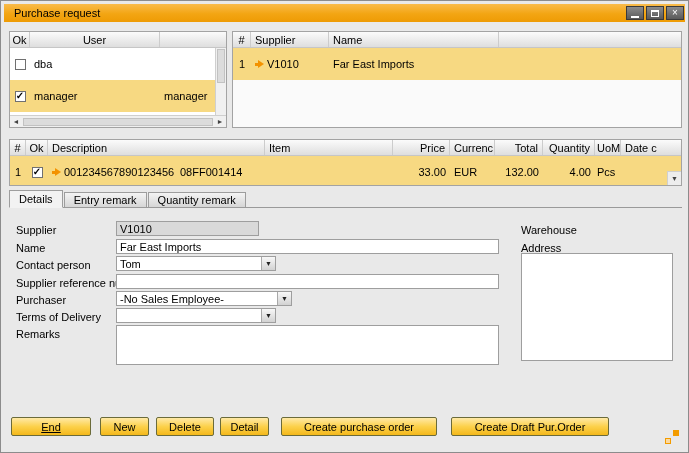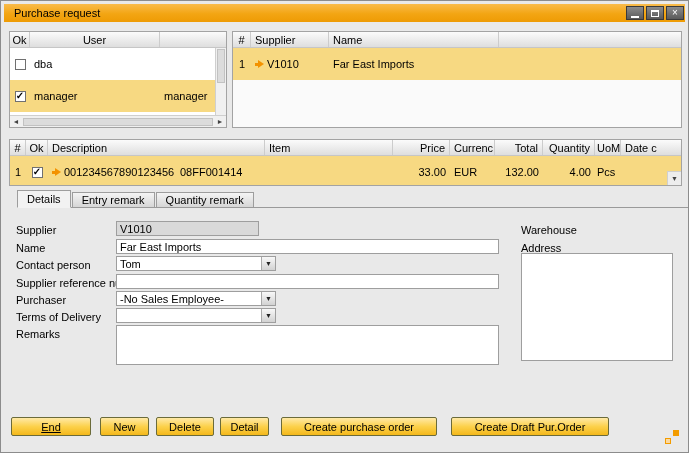--- a/index.html
+++ b/index.html
@@ -33,21 +33,21 @@
   .larrow .head { width: 0; height: 0; border-top: 4px solid transparent; border-bottom: 4px solid transparent; border-left: 6px solid #f39200; }
 
   .vscroll { position: absolute; top: 16px; right: 0; bottom: 12px; width: 11px; background: #f0f0f0; border-left: 1px solid #cfcfcf; }
   .vthumb { margin: 1px; height: 34px; background: #dcdcdc; border: 1px solid #c2c2c2; }
   .hscroll { position: absolute; left: 0; right: 0; bottom: 0; height: 12px; background: #f0f0f0; border-top: 1px solid #cfcfcf; display: flex; align-items: center; }
   .sarrow { width: 12px; height: 100%; display: flex; align-items: center; justify-content: center; font-size: 7px; color: #444; }
   .hthumb { flex: 1; height: 8px; margin: 0 1px; background: #dcdcdc; border: 1px solid #c2c2c2; }
   .items-scroll { position: absolute; right: 0; bottom: 0; width: 14px; height: 14px; background: #ededed;
     border-left: 1px solid #cfcfcf; border-top: 1px solid #cfcfcf; display: flex; align-items: center; justify-content: center; font-size: 7px; color: #444; }
 
-  .tabstrip { position: absolute; left: 16px; top: 189px; width: 673px; height: 18px; display: flex; align-items: flex-end; border-bottom: 1px solid #9a9a9a; }
+  .tabstrip { position: absolute; left: 8px; top: 189px; width: 673px; height: 18px; display: flex; align-items: flex-end; border-bottom: 1px solid #9a9a9a; }
   .tab { height: 15px; padding: 0 9px; display: flex; align-items: center;
     background: linear-gradient(180deg,#f4f4f4,#d6d6d6); border: 1px solid #9d9d9d; border-bottom: none; margin-right: 1px; }
   .tab.active { height: 18px; background: #f2f2f2; border-bottom: 1px solid #f2f2f2; margin-bottom: -1px; }
 
   .lbl { position: absolute; height: 14px; display: flex; align-items: center; white-space: nowrap; }
   .field { position: absolute; height: 15px; border: 1px solid #9e9e9e; background: #fff; display: flex;
     align-items: center; padding: 0 3px; overflow: hidden; white-space: nowrap; }
   .field.ro { background: #d9d9d9; }
   .field.dd { padding-right: 16px; }
   .ddbtn { position: absolute; right: 0; top: 0; bottom: 0; width: 14px;
@@ -200,21 +200,21 @@
   <div class="lbl" style="left:15px;top:257px;">Contact person</div>
   <div class="field dd" style="left:115px;top:255px;width:160px;">
     <span>Tom</span>
     <span class="ddbtn">▼</span>
   </div>
 
   <div class="lbl" style="left:15px;top:275px;">Supplier reference nu</div>
   <div class="field" style="left:115px;top:273px;width:383px;"></div>
 
   <div class="lbl" style="left:15px;top:292px;">Purchaser</div>
-  <div class="field dd" style="left:115px;top:290px;width:160px;">
+  <div class="field dd" style="left:115px;top:290px;width:176px;">
     <span>-No Sales Employee-</span>
     <span class="ddbtn">▼</span>
   </div>
 
   <div class="lbl" style="left:15px;top:309px;">Terms of Delivery</div>
   <div class="field dd" style="left:115px;top:307px;width:160px;">
     <span></span>
     <span class="ddbtn">▼</span>
   </div>
 

